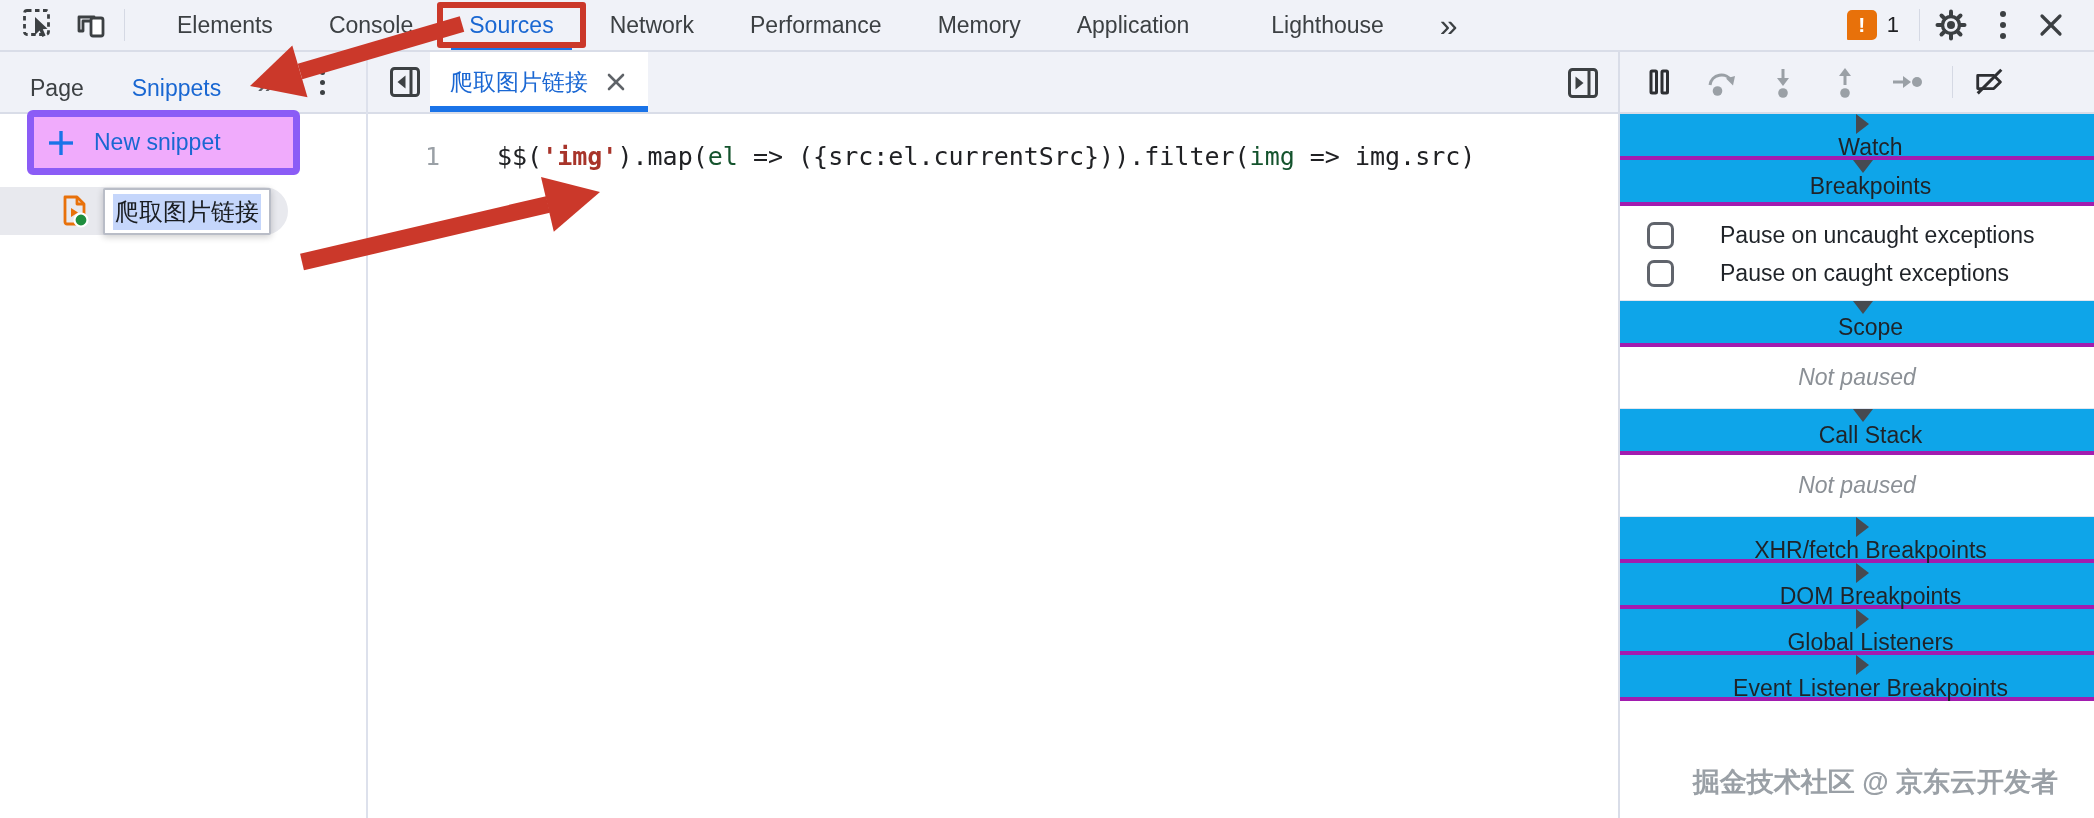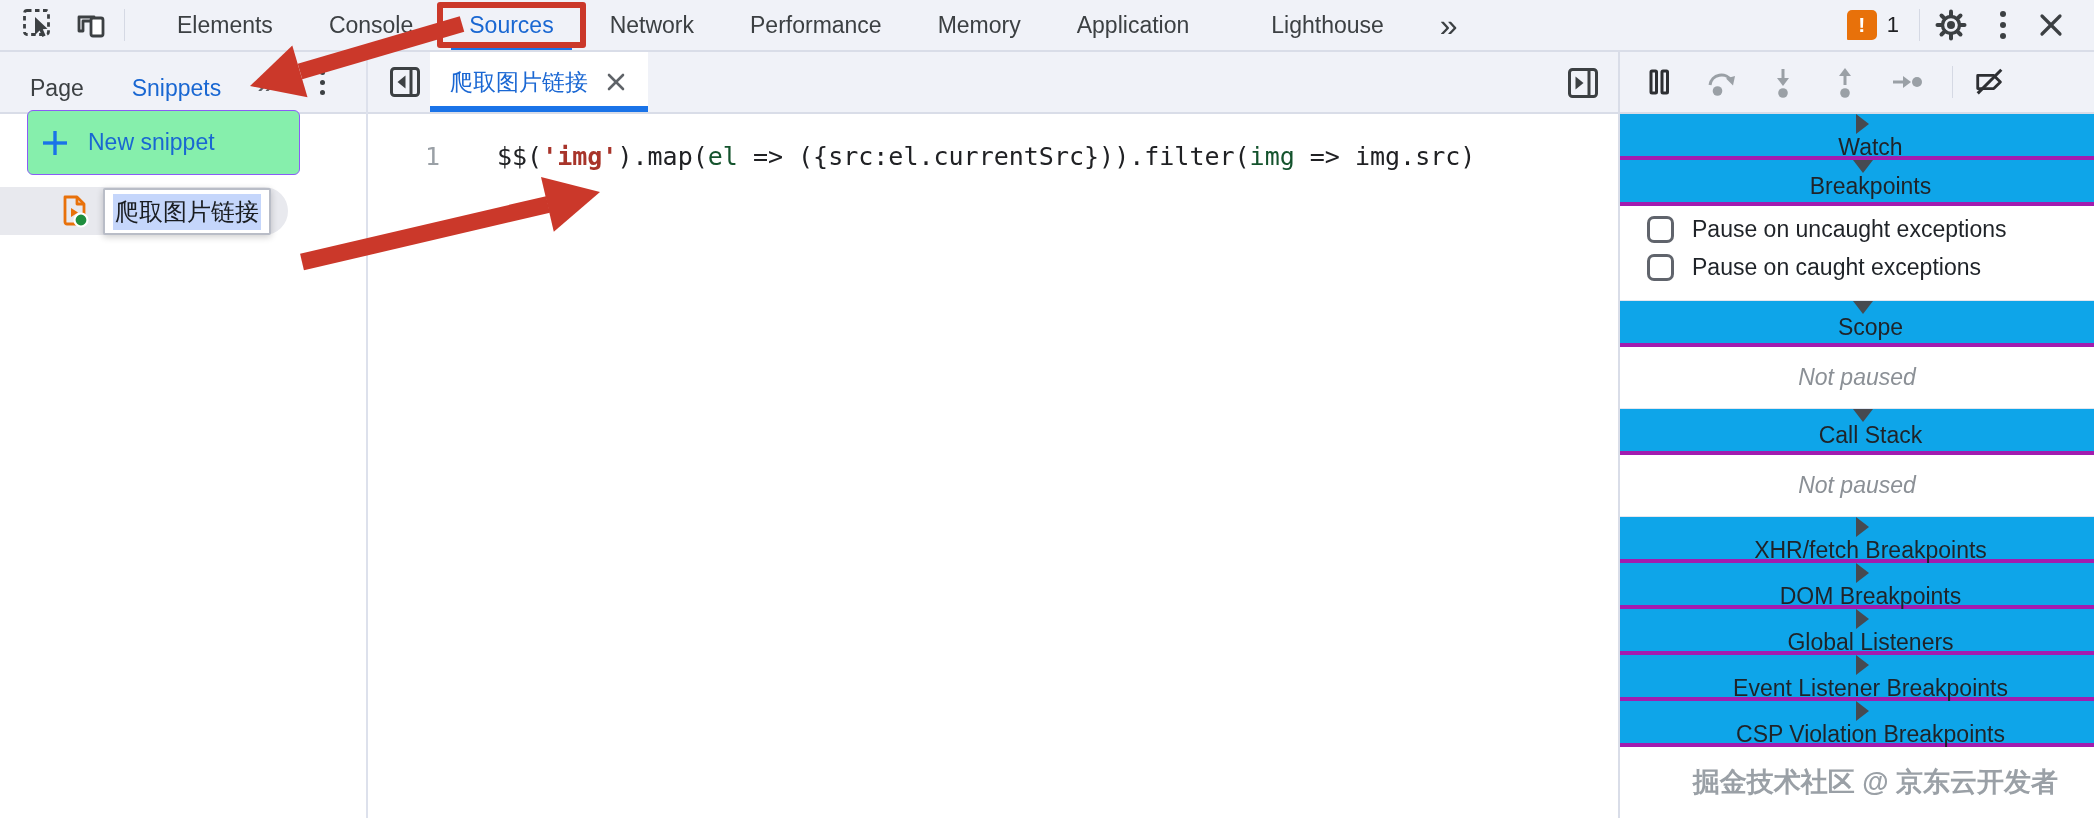--- a/index.html
+++ b/index.html
@@ -44,21 +44,21 @@
   #sidebar-tabs { height:62px; background:#f0f2f8; border-bottom:2px solid #d9dde8;
     display:flex; align-items:center; padding-left:20px; }
   .side-tab { font-size:23px; color:#3c4043; padding:0 10px;margin-top:12px; }
   .side-tab.active { color:#1967d2; }
   #sidebar-tab-page { margin-right:28px; }
   #sidebar-more { font-size:32px; color:#5f6368; margin-left:26px; line-height:1; }
   #sidebar-kebab { margin-left:30px; }
   #sidebar-kebab i { width:5px; height:5px; }
 
   #new-snippet-box { position:absolute; left:27px; top:58px; width:273px; height:65px;
-    border:1px solid #8b5cf6; border-radius:6px; background:#86efac;
+    border:7px solid #8b5cf6; border-radius:6px; background:#f0abfc;
     display:flex; align-items:center; z-index:25; }
   #new-snippet-btn { display:flex; align-items:center; }
   #plus-icon { margin:0 16px 0 10px; }
   #new-snippet-label { color:#1967d2; font-size:23px; }
 
   #snippet-item { position:absolute; left:0; top:135px; width:288px; height:48px;
     background:#e8e9ee; border-radius:0 26px 26px 0;
     display:flex; align-items:center; }
   #snippet-icon { margin-left:58px; }
 
@@ -92,21 +92,21 @@
   #debug-toolbar .tb-divider { margin:0 20px 0 0; }
   #debug-toolbar .tb-icon:last-child { margin-right:0; margin-left:0; }
 
   .section-header { height:46px; background:#0ea5e9; border-bottom:4px solid #a21caf;
     display:flex; align-items:center; padding-left:27px; font-size:23px; color:#1f2328;flex-direction:column; }
   .tri { width:0; height:0; margin-right:16px; flex:0 0 auto; }
   .tri.collapsed { border-top:10px solid transparent; border-bottom:10px solid transparent; border-left:13px solid #464a51; }
   .tri.expanded  { border-left:10px solid transparent; border-right:10px solid transparent; border-top:13px solid #464a51; }
   .panel-white { background:#fff; border-bottom:1px solid #e3e6ef; }
   #breakpoint-checkboxes { padding:10px 0 8px 27px; }
-  .chk-row { display:flex; height:38px; }
+  .chk-row { display:flex; align-items:center; height:38px;gap:28px; }
   .checkbox { width:27px; height:27px; border:3px solid #60646c; border-radius:7px; background:#fff; flex:0 0 auto; }
   .chk-label { margin-left:18px; font-size:23px; color:#1f2328; white-space:nowrap; }
   .not-paused { height:62px; display:flex; align-items:center; justify-content:center;
     font-size:23px; font-style:italic; color:#8b9096; }
 
   #watermark { position:absolute; right:36px; top:712px; font-size:27px; font-weight:700; color:#9aa0a6;
     text-shadow:-1px -1px 0 #fff, 1px -1px 0 #fff, -1px 1px 0 #fff, 1px 1px 0 #fff; white-space:nowrap; }
 
   
   #annotations { position:absolute; left:0; top:0; width:2094px; height:818px;
@@ -339,24 +339,20 @@
       <span>DOM Breakpoints</span>
     </div>
     <div class="section-header">
       <span class="tri collapsed"></span>
       <span>Global Listeners</span>
     </div>
     <div class="section-header">
       <span class="tri collapsed"></span>
       <span>Event Listener Breakpoints</span>
     </div>
-    <div class="section-header">
-      <span class="tri collapsed"></span>
-      <span>CSP Violation Breakpoints</span>
-    </div>
 
     <div id="watermark">掘金技术社区 @ 京东云开发者</div>
   </aside>
 
   <svg id="annotations" viewBox="0 0 2094 818">
     <g fill="#cb382a" stroke="#cb382a">
       <line x1="462" y1="24" x2="300" y2="71.5" stroke-width="16"></line>
       <polygon points="250,86 292.3,45.5 307.5,97.3" stroke="none"></polygon>
     </g>
     <g fill="#cb382a" stroke="#cb382a">

